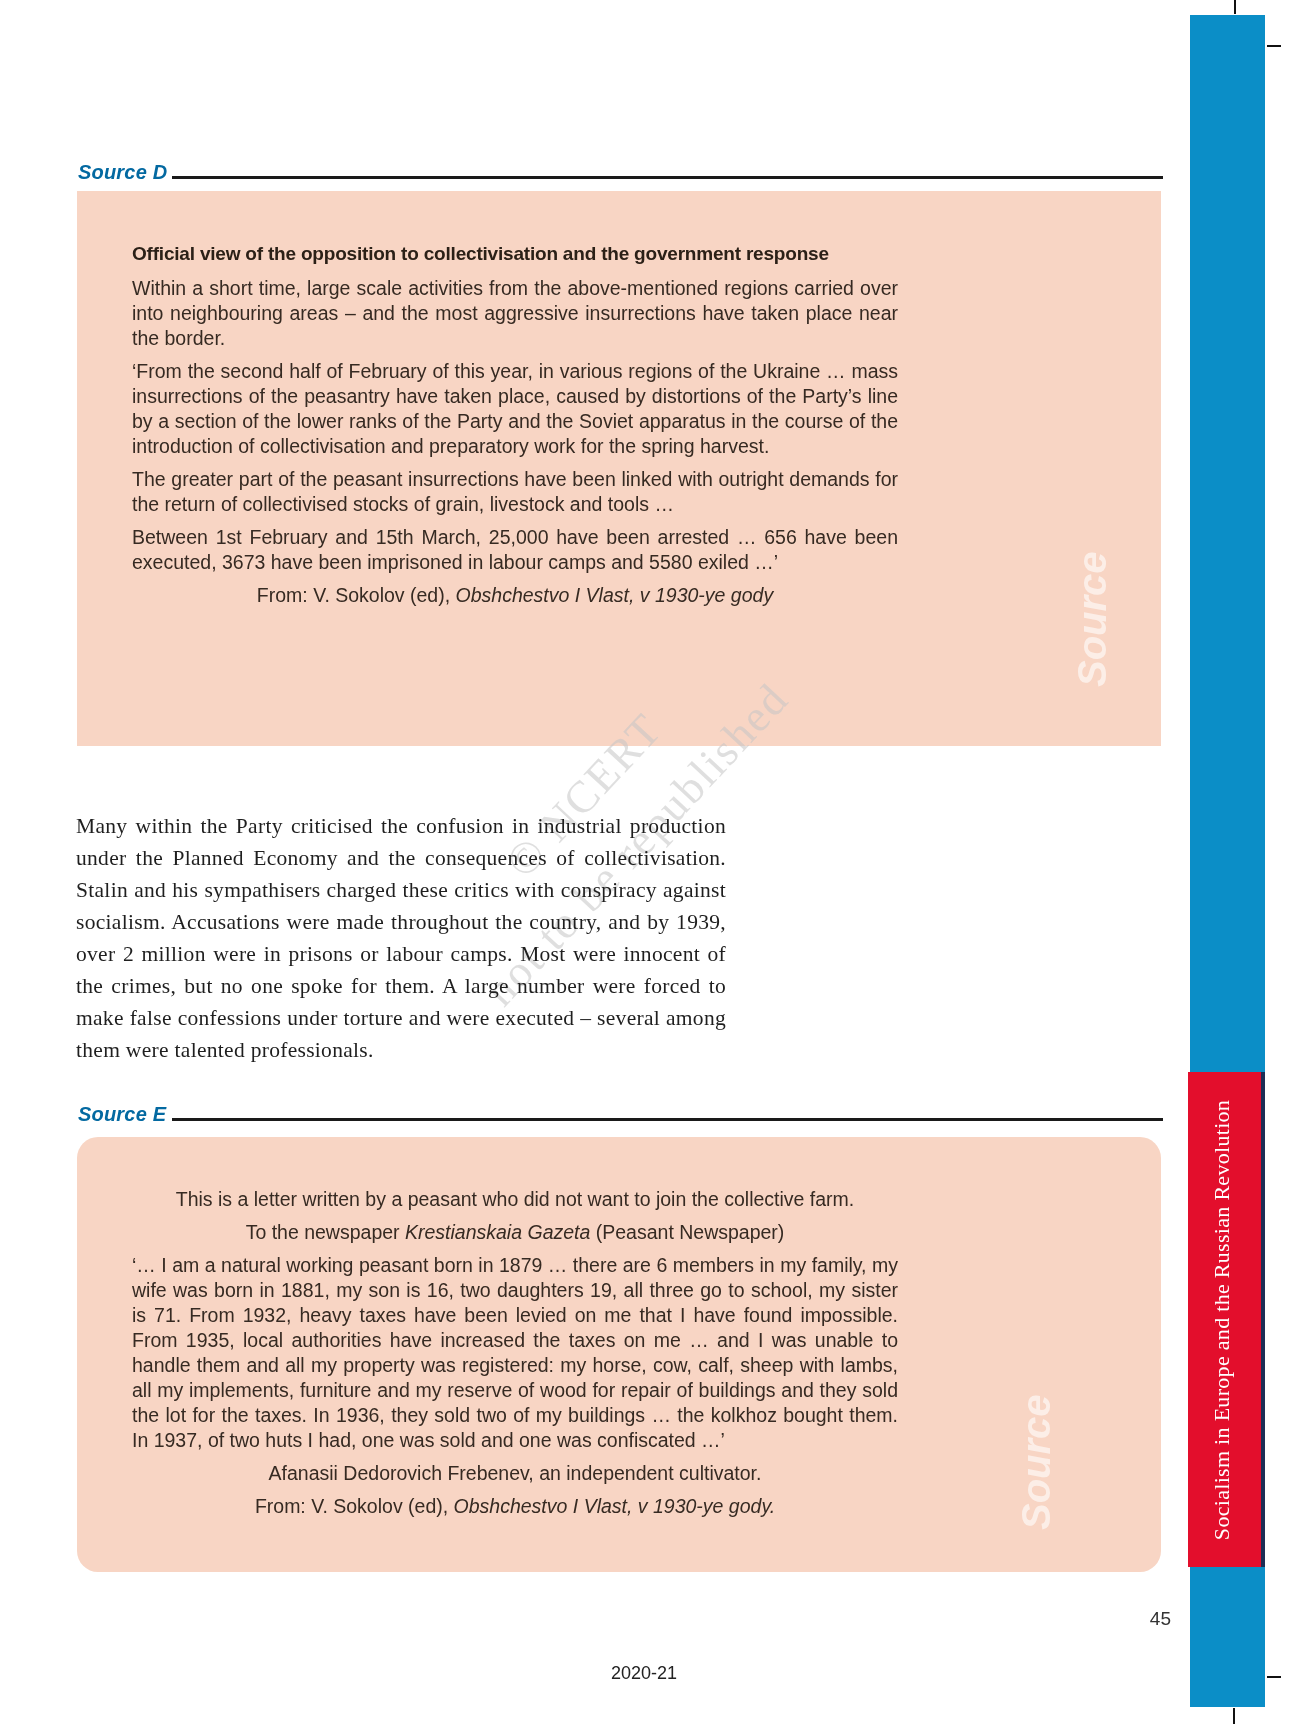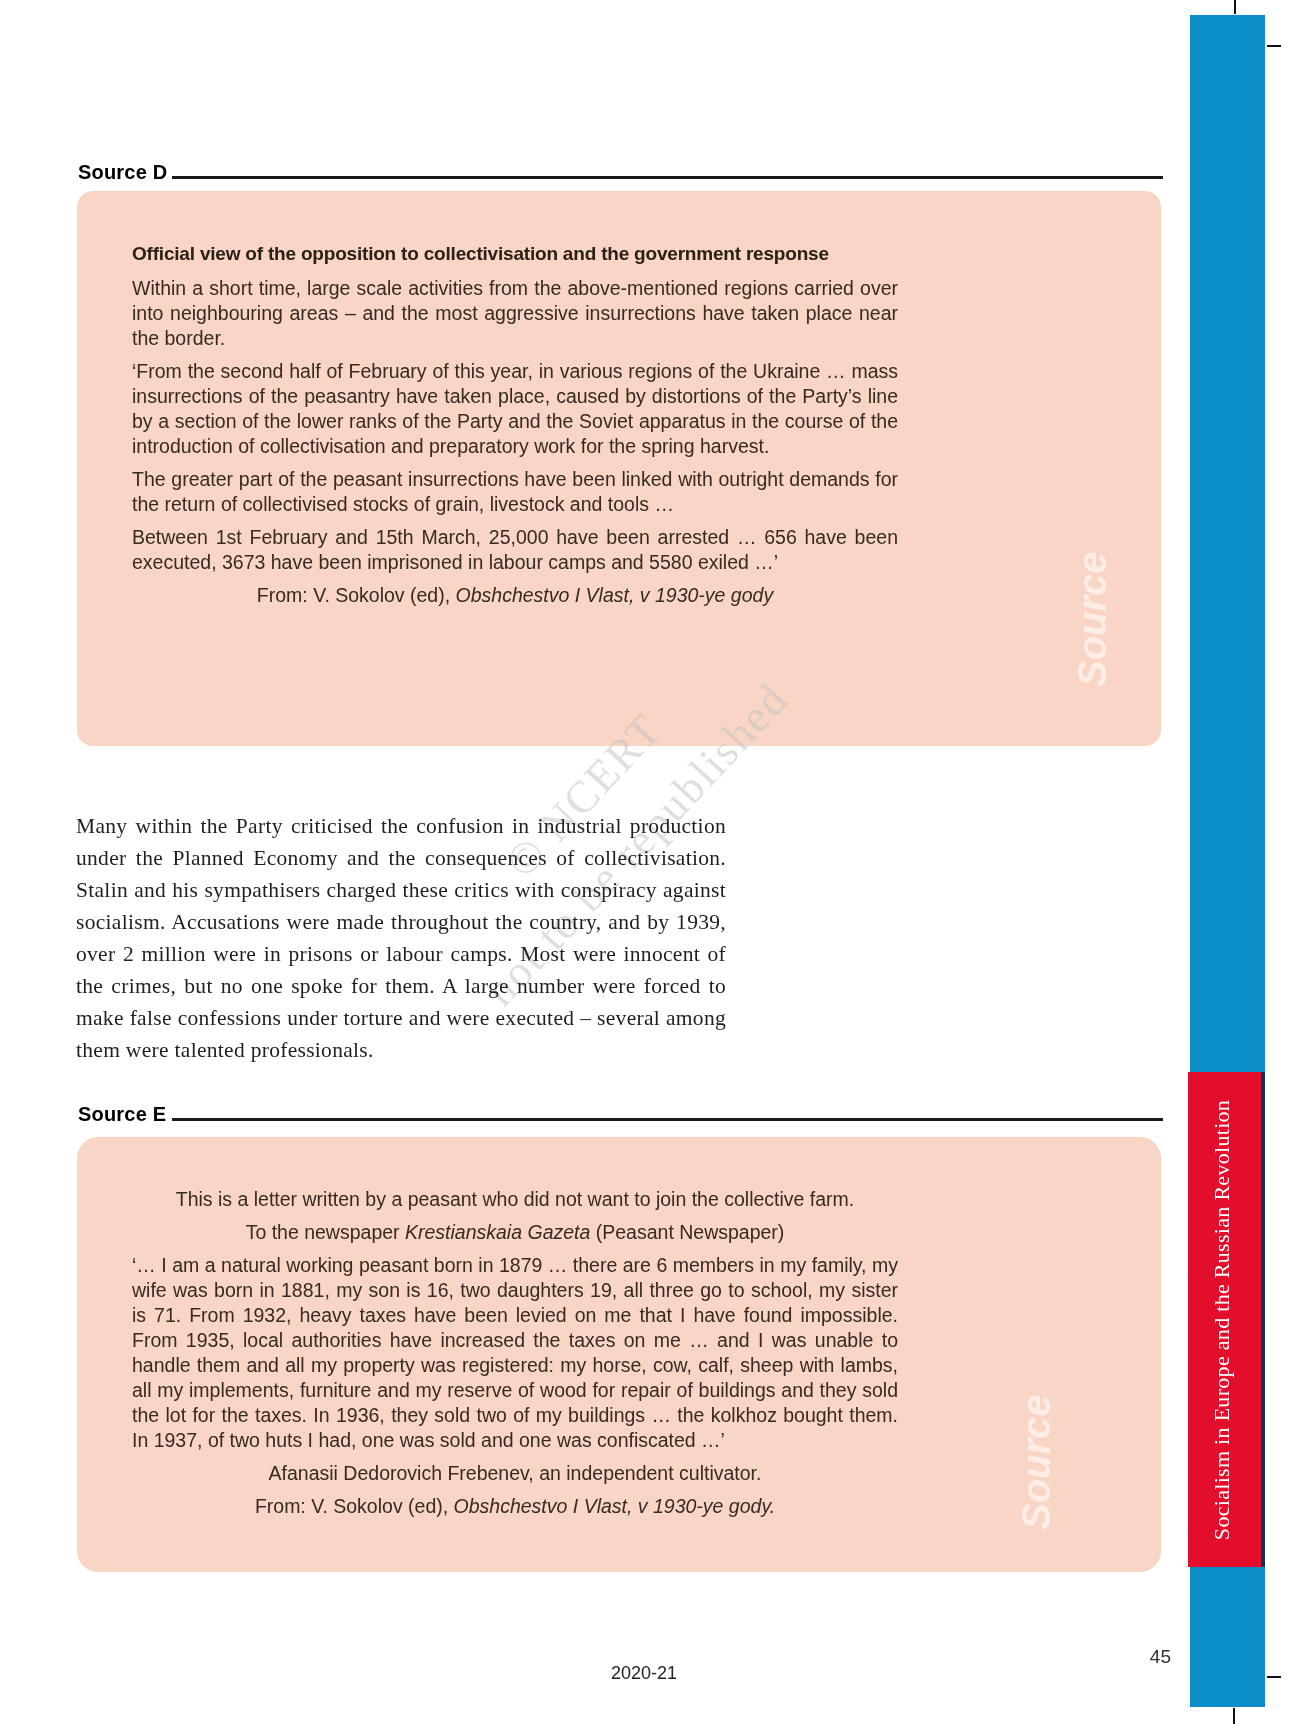--- a/index.html
+++ b/index.html
@@ -24,21 +24,21 @@
     position:absolute; left:987px; top:1307px; width:470px; height:26px;
     transform: rotate(-90deg);
     font-family:"Liberation Serif", serif;
     font-size:22px; color:#ffffff; text-align:center; letter-spacing:0.3px;
     white-space:nowrap;
   }
 
   
   .src-label {
     position:absolute; left:78px;
-    font-weight:bold; font-size:20px; color:#000000;
+    font-weight:bold; font-style:italic; font-size:20px; color:#0369a1;
     letter-spacing:0.2px;
   }
   .src-rule { position:absolute; left:172px; width:991px; height:3px; background:#1a1a1a; }
 
   
   .sbox {
     position:absolute; left:77px; width:1084px;
     background:#F8D5C4; color:#362a22;
     box-sizing:border-box;
     padding:50px 263px 0 55px;
@@ -77,21 +77,21 @@
   .watermark {
     position:absolute; left:330px; top:748px; width:560px;
     transform:rotate(-47deg);
     font-family:"Liberation Serif", serif;
     font-size:45px; line-height:72px; letter-spacing:2px;
     color:#c6c6c6; opacity:0.55; text-align:center;
     z-index:1; pointer-events:none;
   }
 
   
-  .page-num { position:absolute; left:1121px; top:1608px; width:50px; font-size:19px; color:#333; text-align:right;margin-top:38px; }
+  .page-num { position:absolute; left:1121px; top:1608px; width:50px; font-size:19px; color:#333; text-align:right; }
   .footer-year { position:absolute; left:564px; top:1663px; width:160px; font-size:18px; color:#222; text-align:center; }
 
   .it { font-style:italic; }
 </style>
 </head>
 <body>
 
 <div id="page">
 
   <div class="crop v" style="left:1234px; top:0; height:14px;"></div>
@@ -105,21 +105,21 @@
   <div class="chapter-vert">Socialism in Europe and the Russian Revolution</div>
 
   <div class="watermark">
     <div>© NCERT</div>
     <div>not to be republished</div>
   </div>
 
   <div class="src-label" style="top:161px;">Source D</div>
   <div class="src-rule" style="top:176px;"></div>
 
-  <div class="sbox" style="top:191px; height:555px;border-radius:16px;">
+  <div class="sbox" style="top:191px; height:555px;">
     <div class="sbox-head">Official view of the opposition to collectivisation and the government response</div>
     <p>Within a short time, large scale activities from the above-mentioned regions carried over into neighbouring areas – and the most aggressive insurrections have taken place near the border.</p>
     <p>‘From the second half of February of this year, in various regions of the Ukraine … mass insurrections of the peasantry have taken place, caused by distortions of the Party’s line by a section of the lower ranks of the Party and the Soviet apparatus in the course of the introduction of collectivisation and preparatory work for the spring harvest.</p>
     <p>The greater part of the peasant insurrections have been linked with outright demands for the return of collectivised stocks of grain, livestock and tools …</p>
     <p>Between 1st February and 15th March, 25,000 have been arrested … 656 have been executed, 3673 have been imprisoned in labour camps and 5580 exiled …’</p>
     <p class="no-just"><span>From: V. Sokolov (ed), </span><span class="it">Obshchestvo I Vlast, v 1930-ye gody</span></p>
   </div>
   <div class="source-vert" style="left:1027px; top:600px;">Source</div>
 
   <p class="body-para">Many within the Party criticised the confusion in industrial production under the Planned Economy and the consequences of collectivisation. Stalin and his sympathisers charged these critics with conspiracy against socialism. Accusations were made throughout the country, and by 1939, over 2 million were in prisons or labour camps. Most were innocent of the crimes, but no one spoke for them. A large number were forced to make false confessions under torture and were executed – several among them were talented professionals.</p>

